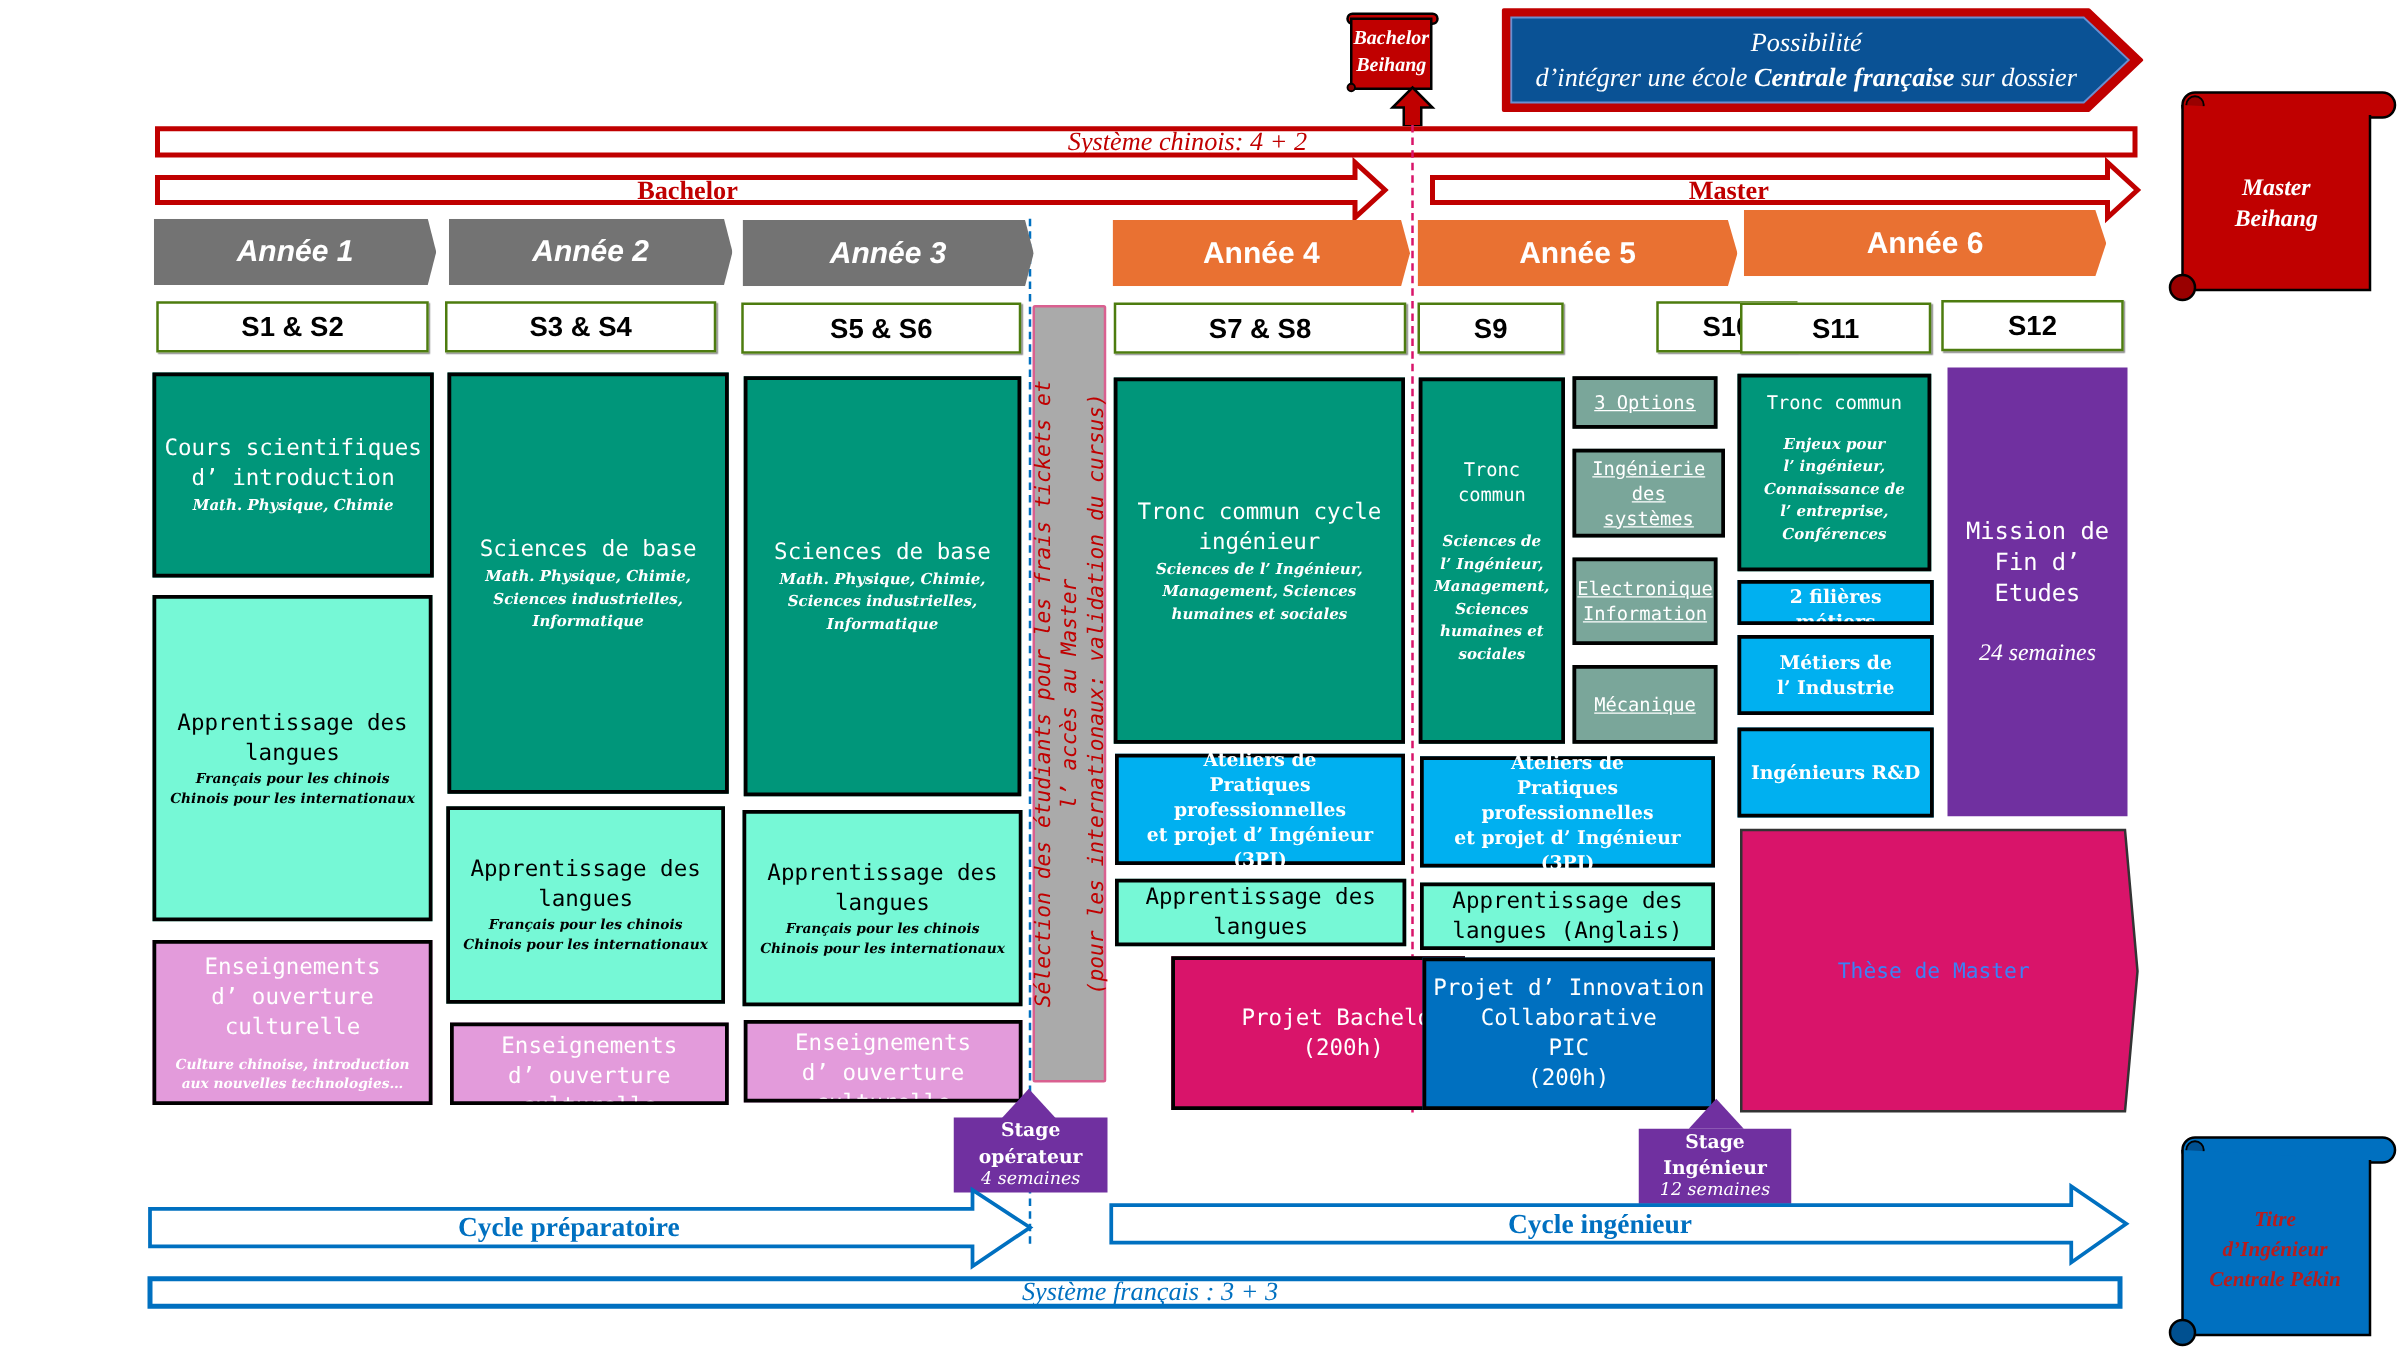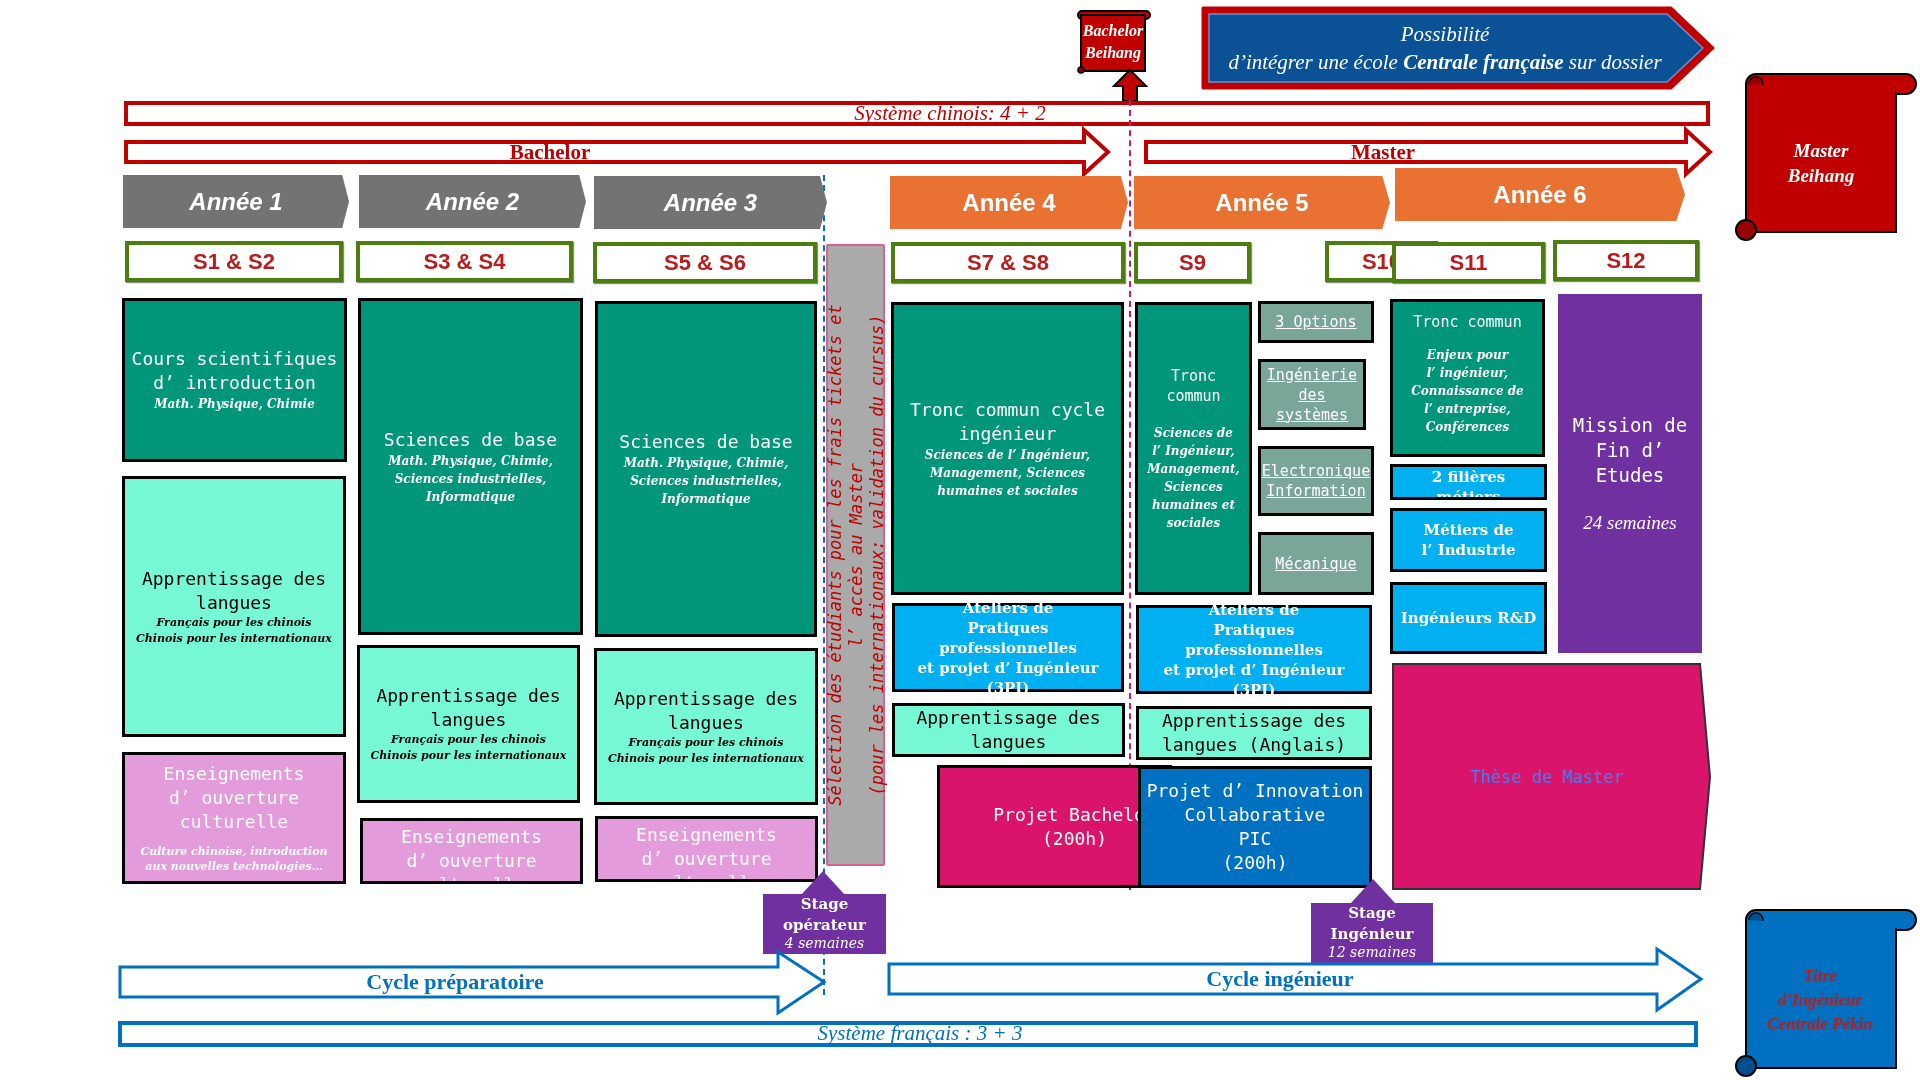--- a/index.html
+++ b/index.html
@@ -14,22 +14,22 @@
   .green{background:#00967A;}
   .mint{background:#76F8D6;color:#000;}
   .mint .sub{color:#000;}
   .pink{background:#E39BDB;}
   .grey{background:#7AA69A;text-decoration:underline;}
   .cyan{background:#00B0F0;}
   .cyan .t,.cyan .t-sm{font-weight:bold;font-family:"DejaVu Serif","Liberation Serif",serif;}
   .magenta{background:#D9146A;}
   .blue{background:#0070C0;}
   .purple{background:#7030A0;border:none;}
-  .sem{position:absolute;box-sizing:border-box;border:4px solid #4d7c0f;background:#fff;display:flex;align-items:center;justify-content:center;
-       font-family:"Liberation Sans",sans-serif;font-weight:bold;font-size:22px;color:#b91c1c;box-shadow:1px 1px 1px #888;}
+  .sem{position:absolute;box-sizing:border-box;border:2px solid #4d7c0f;background:#fff;display:flex;align-items:center;justify-content:center;
+       font-family:"Liberation Sans",sans-serif;font-weight:bold;font-size:22px;color:#000000;box-shadow:1px 1px 1px #888;}
   .year{position:absolute;display:flex;align-items:center;justify-content:center;color:#fff;
         font-family:"Liberation Sans",sans-serif;font-weight:bold;font-size:24px;
         clip-path:polygon(0 0,97% 0,100% 50%,97% 100%,0 100%);}
   .y-green{background:#737373;font-style:italic;}
   .y-orange{background:#E97132;}
   .serif-i{font-family:"Liberation Serif","DejaVu Serif",serif;font-style:italic;}
   .serif-b{font-family:"Liberation Serif","DejaVu Serif",serif;font-weight:bold;}
   svg{position:absolute;overflow:visible;}
   .stage{position:absolute;background:#7030A0;color:#fff;text-align:center;font-family:"DejaVu Serif","Liberation Serif",serif;font-weight:bold;font-size:15px;line-height:21px;}
   .stage .it{font-style:italic;font-weight:normal;font-size:14px;}
@@ -231,21 +231,21 @@
       <div>l’ Ingénieur,</div>
       <div>Management,</div>
       <div>Sciences</div>
       <div>humaines et</div>
       <div>sociales</div>
   </div>
 </div>
 <div class="box grey" style="left:1258px;top:301px;width:116px;height:42px;">
   <div class="t-sm">3 Options</div>
 </div>
-<div class="box grey" style="left:1258px;top:359px;width:108px;height:71px;">
+<div class="box grey" style="left:1258px;top:359px;width:122px;height:71px;">
   <div class="t-sm">Ingénierie des systèmes</div>
 </div>
 <div class="box grey" style="left:1258px;top:446px;width:116px;height:70px;">
   <div class="t-sm">Electronique Information</div>
 </div>
 <div class="box grey" style="left:1258px;top:532px;width:116px;height:63px;">
   <div class="t-sm">Mécanique</div>
 </div>
 <div class="box cyan" style="left:1136px;top:605px;width:236px;height:89px;">
   <div class="t-sm">

